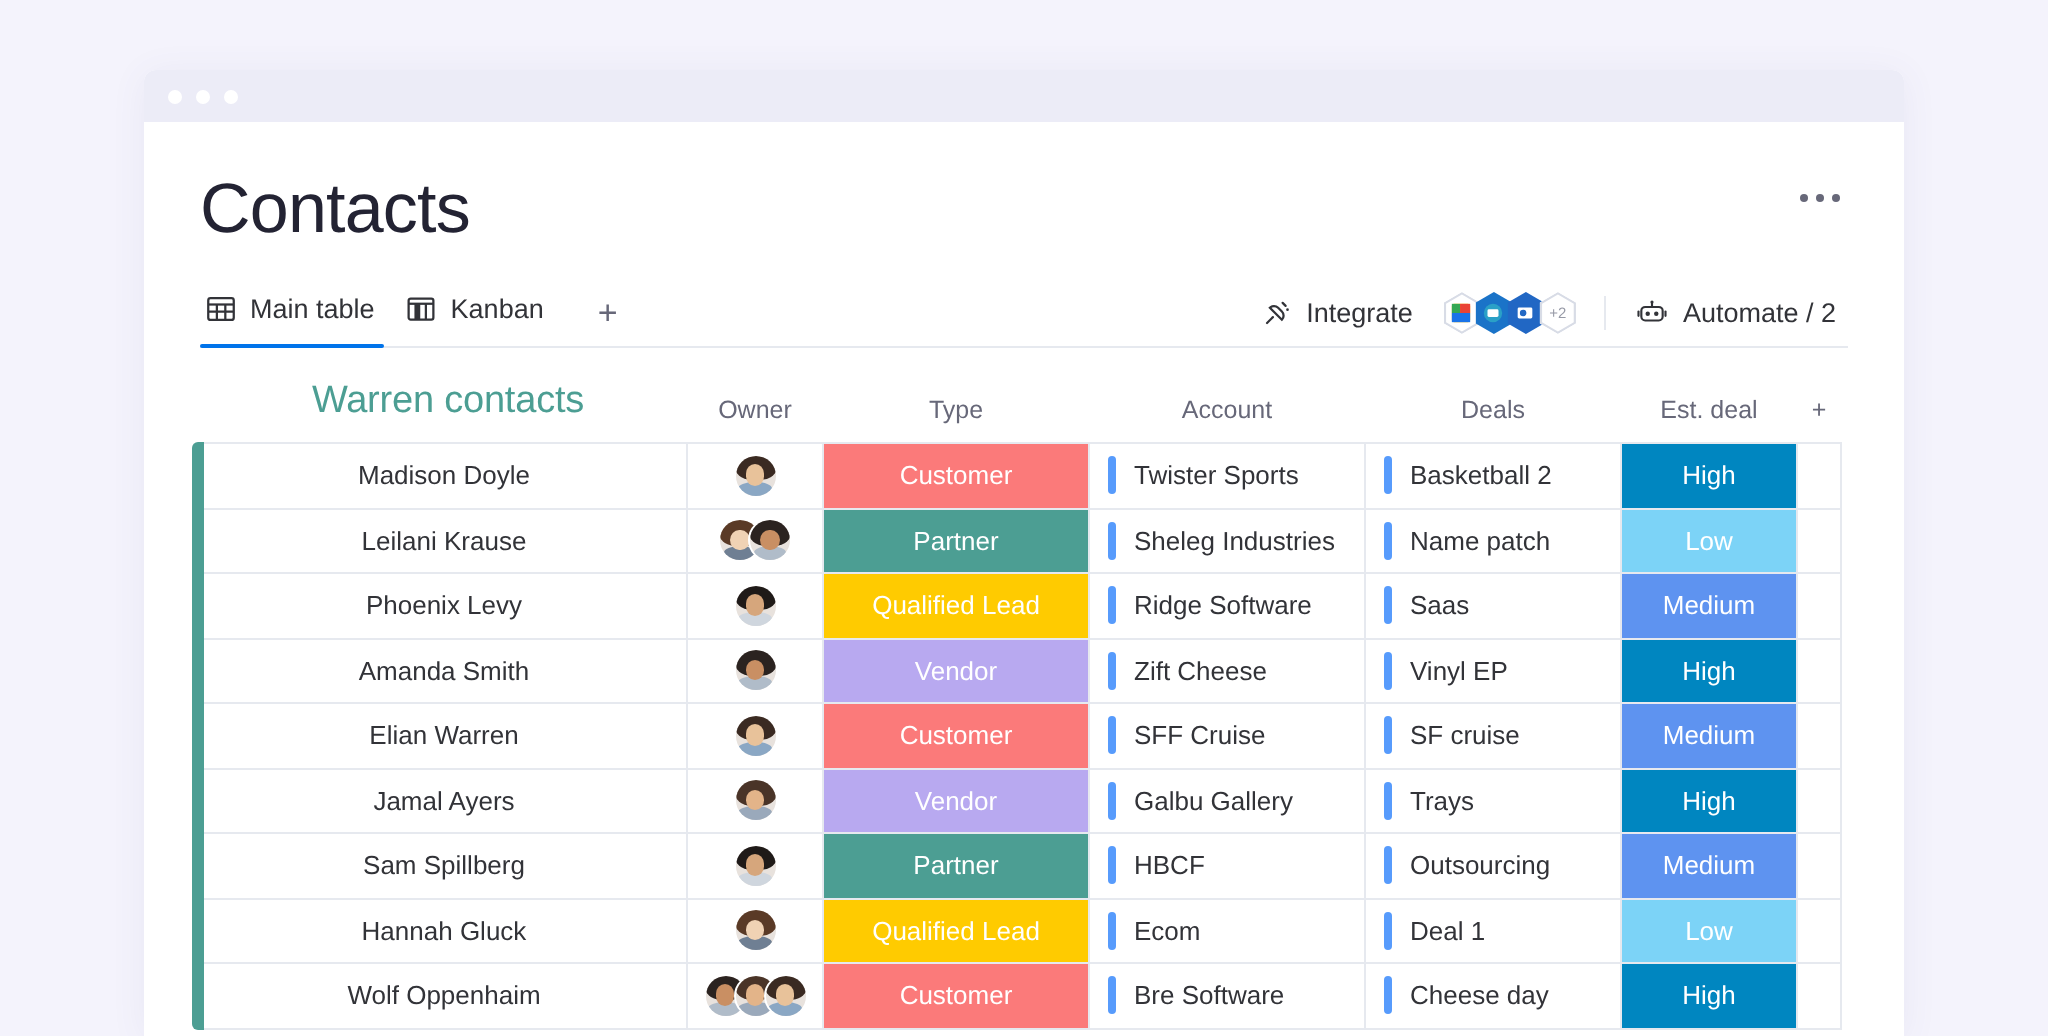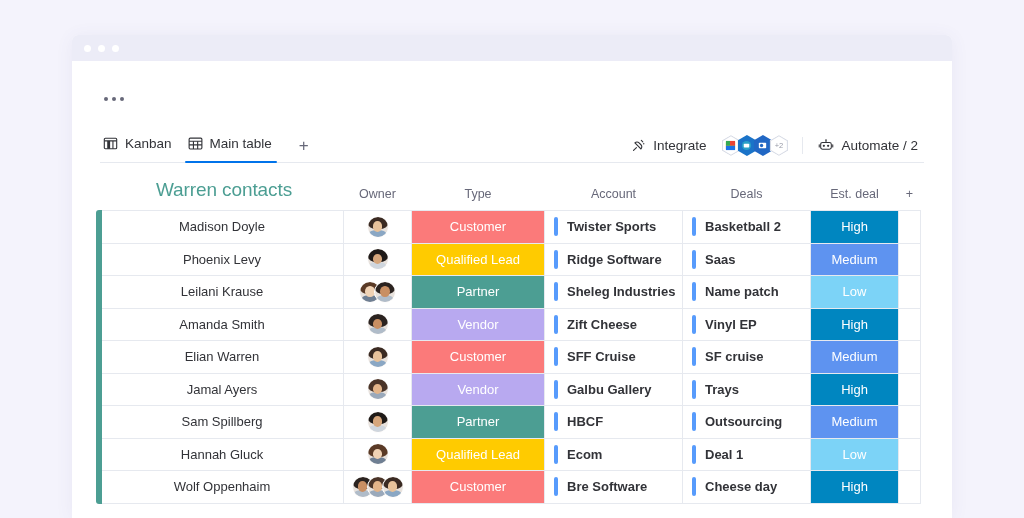--- a/index.html
+++ b/index.html
@@ -274,74 +274,75 @@
     height: 100%;
     padding-left: 9px;
     gap: 9px;
   }
   .linkbar {
     width: 4px; height: 19px;
     background: #579bfc;
     border-radius: 2px;
     flex: none;
   }
-  .linktext { font-size: 13px; color: #323338; font-weight: bold; }
+  .linktext { font-size: 13px; color: #323338; }
   td.cell-plus { border: none; background: transparent; }
   th.col-plus  { color: #676879; font-size: 16px; }
 
   svg { display: block; }
 </style>
 </head>
 <body>
 
 <div class="window">
 
   <div class="titlebar">
     <span class="dot"></span>
     <span class="dot"></span>
     <span class="dot"></span>
   </div>
 
   <div class="content">
 
     <div class="page-head">
+      <div class="page-title">Contacts</div>
       <div class="kebab">
         <i></i>
         <i></i>
         <i></i>
       </div>
     </div>
 
     <div class="tabbar">
 
       <div class="tabs-left">
-
-        <div class="tab">
-          <span>
-            <svg width="15" height="15" viewBox="0 0 16 16">
-              <rect x="1.4" y="2.4" width="13.2" height="11.2" rx="1.1" fill="none" stroke="#323338" stroke-width="1.2"></rect>
-              <line x1="1.4" y1="5.2" x2="14.6" y2="5.2" stroke="#323338" stroke-width="1.2"></line>
-              <rect x="4.5" y="5.2" width="3.1" height="8.4" fill="#323338"></rect>
-              <line x1="10.6" y1="5.2" x2="10.6" y2="13.6" stroke="#323338" stroke-width="1.2"></line>
-            </svg>
-          </span>
-          <span>Kanban</span>
-        </div>
 
         <div class="tab active">
           <span>
             <svg width="15" height="15" viewBox="0 0 16 16">
               <rect x="1.2" y="2.2" width="13.6" height="11.6" rx="1.2" fill="none" stroke="#323338" stroke-width="1.2"></rect>
               <line x1="1.2" y1="5.6" x2="14.8" y2="5.6" stroke="#323338" stroke-width="1.2"></line>
               <line x1="1.2" y1="9.4" x2="14.8" y2="9.4" stroke="#323338" stroke-width="1.2"></line>
               <line x1="5.8" y1="5.6" x2="5.8" y2="13.8" stroke="#323338" stroke-width="1.2"></line>
               <line x1="10.3" y1="5.6" x2="10.3" y2="13.8" stroke="#323338" stroke-width="1.2"></line>
             </svg>
           </span>
           <span>Main table</span>
+        </div>
+
+        <div class="tab">
+          <span>
+            <svg width="15" height="15" viewBox="0 0 16 16">
+              <rect x="1.4" y="2.4" width="13.2" height="11.2" rx="1.1" fill="none" stroke="#323338" stroke-width="1.2"></rect>
+              <line x1="1.4" y1="5.2" x2="14.6" y2="5.2" stroke="#323338" stroke-width="1.2"></line>
+              <rect x="4.5" y="5.2" width="3.1" height="8.4" fill="#323338"></rect>
+              <line x1="10.6" y1="5.2" x2="10.6" y2="13.6" stroke="#323338" stroke-width="1.2"></line>
+            </svg>
+          </span>
+          <span>Kanban</span>
         </div>
 
         <div class="tab-plus">+</div>
       </div>
 
       <div class="tabs-right">
 
         <div class="tool-btn">
           <span>
             <svg width="15" height="15" viewBox="0 0 16 16">
@@ -460,20 +461,56 @@
                   <span class="linkbar"></span>
                   <span class="linktext">Basketball 2</span>
                 </span>
               </td>
               <td>
                 <span class="pill" style="background:#0086c0">High</span>
               </td>
               <td class="cell-plus"></td>
             </tr>
             <tr>
+              <td class="cell-name">Leilani Krause</td>
+              <td class="cell-owner">
+                <span class="avatars">
+                  <span class="av">
+                    <span class="body" style="background:#6f7f93"></span>
+                    <span class="hair" style="background:#5a3a26"></span>
+                    <span class="face" style="background:#f0d2b4"></span>
+                  </span>
+                  <span class="av">
+                    <span class="body" style="background:#b0bcc9"></span>
+                    <span class="hair" style="background:#2b2320"></span>
+                    <span class="face" style="background:#c98f63"></span>
+                  </span>
+                </span>
+              </td>
+              <td>
+                <span class="pill" style="background:#4c9e93">Partner</span>
+              </td>
+              <td>
+                <span class="linkcell">
+                  <span class="linkbar"></span>
+                  <span class="linktext">Sheleg Industries</span>
+                </span>
+              </td>
+              <td>
+                <span class="linkcell">
+                  <span class="linkbar"></span>
+                  <span class="linktext">Name patch</span>
+                </span>
+              </td>
+              <td>
+                <span class="pill" style="background:#7cd3f7">Low</span>
+              </td>
+              <td class="cell-plus"></td>
+            </tr>
+            <tr>
               <td class="cell-name">Phoenix Levy</td>
               <td class="cell-owner">
                 <span class="avatars">
                   <span class="av">
                     <span class="body" style="background:#cfd6de"></span>
                     <span class="hair" style="background:#1f1a18"></span>
                     <span class="face" style="background:#d6a67c"></span>
                   </span>
                 </span>
               </td>
@@ -491,237 +528,201 @@
                   <span class="linkbar"></span>
                   <span class="linktext">Saas</span>
                 </span>
               </td>
               <td>
                 <span class="pill" style="background:#5e93f0">Medium</span>
               </td>
               <td class="cell-plus"></td>
             </tr>
             <tr>
-              <td class="cell-name">Leilani Krause</td>
+              <td class="cell-name">Amanda Smith</td>
+              <td class="cell-owner">
+                <span class="avatars">
+                  <span class="av">
+                    <span class="body" style="background:#b0bcc9"></span>
+                    <span class="hair" style="background:#2b2320"></span>
+                    <span class="face" style="background:#c98f63"></span>
+                  </span>
+                </span>
+              </td>
+              <td>
+                <span class="pill" style="background:#b8a9f0">Vendor</span>
+              </td>
+              <td>
+                <span class="linkcell">
+                  <span class="linkbar"></span>
+                  <span class="linktext">Zift Cheese</span>
+                </span>
+              </td>
+              <td>
+                <span class="linkcell">
+                  <span class="linkbar"></span>
+                  <span class="linktext">Vinyl EP</span>
+                </span>
+              </td>
+              <td>
+                <span class="pill" style="background:#0086c0">High</span>
+              </td>
+              <td class="cell-plus"></td>
+            </tr>
+            <tr>
+              <td class="cell-name">Elian Warren</td>
+              <td class="cell-owner">
+                <span class="avatars">
+                  <span class="av">
+                    <span class="body" style="background:#8aa7c4"></span>
+                    <span class="hair" style="background:#3a2a22"></span>
+                    <span class="face" style="background:#e8c29a"></span>
+                  </span>
+                </span>
+              </td>
+              <td>
+                <span class="pill" style="background:#fb7a7a">Customer</span>
+              </td>
+              <td>
+                <span class="linkcell">
+                  <span class="linkbar"></span>
+                  <span class="linktext">SFF Cruise</span>
+                </span>
+              </td>
+              <td>
+                <span class="linkcell">
+                  <span class="linkbar"></span>
+                  <span class="linktext">SF cruise</span>
+                </span>
+              </td>
+              <td>
+                <span class="pill" style="background:#5e93f0">Medium</span>
+              </td>
+              <td class="cell-plus"></td>
+            </tr>
+            <tr>
+              <td class="cell-name">Jamal Ayers</td>
+              <td class="cell-owner">
+                <span class="avatars">
+                  <span class="av">
+                    <span class="body" style="background:#9aa9bb"></span>
+                    <span class="hair" style="background:#4a3428"></span>
+                    <span class="face" style="background:#e3b489"></span>
+                  </span>
+                </span>
+              </td>
+              <td>
+                <span class="pill" style="background:#b8a9f0">Vendor</span>
+              </td>
+              <td>
+                <span class="linkcell">
+                  <span class="linkbar"></span>
+                  <span class="linktext">Galbu Gallery</span>
+                </span>
+              </td>
+              <td>
+                <span class="linkcell">
+                  <span class="linkbar"></span>
+                  <span class="linktext">Trays</span>
+                </span>
+              </td>
+              <td>
+                <span class="pill" style="background:#0086c0">High</span>
+              </td>
+              <td class="cell-plus"></td>
+            </tr>
+            <tr>
+              <td class="cell-name">Sam Spillberg</td>
+              <td class="cell-owner">
+                <span class="avatars">
+                  <span class="av">
+                    <span class="body" style="background:#cfd6de"></span>
+                    <span class="hair" style="background:#1f1a18"></span>
+                    <span class="face" style="background:#d6a67c"></span>
+                  </span>
+                </span>
+              </td>
+              <td>
+                <span class="pill" style="background:#4c9e93">Partner</span>
+              </td>
+              <td>
+                <span class="linkcell">
+                  <span class="linkbar"></span>
+                  <span class="linktext">HBCF</span>
+                </span>
+              </td>
+              <td>
+                <span class="linkcell">
+                  <span class="linkbar"></span>
+                  <span class="linktext">Outsourcing</span>
+                </span>
+              </td>
+              <td>
+                <span class="pill" style="background:#5e93f0">Medium</span>
+              </td>
+              <td class="cell-plus"></td>
+            </tr>
+            <tr>
+              <td class="cell-name">Hannah Gluck</td>
               <td class="cell-owner">
                 <span class="avatars">
                   <span class="av">
                     <span class="body" style="background:#6f7f93"></span>
                     <span class="hair" style="background:#5a3a26"></span>
                     <span class="face" style="background:#f0d2b4"></span>
                   </span>
+                </span>
+              </td>
+              <td>
+                <span class="pill" style="background:#ffcb00">Qualified Lead</span>
+              </td>
+              <td>
+                <span class="linkcell">
+                  <span class="linkbar"></span>
+                  <span class="linktext">Ecom</span>
+                </span>
+              </td>
+              <td>
+                <span class="linkcell">
+                  <span class="linkbar"></span>
+                  <span class="linktext">Deal 1</span>
+                </span>
+              </td>
+              <td>
+                <span class="pill" style="background:#7cd3f7">Low</span>
+              </td>
+              <td class="cell-plus"></td>
+            </tr>
+            <tr>
+              <td class="cell-name">Wolf Oppenhaim</td>
+              <td class="cell-owner">
+                <span class="avatars">
                   <span class="av">
                     <span class="body" style="background:#b0bcc9"></span>
                     <span class="hair" style="background:#2b2320"></span>
                     <span class="face" style="background:#c98f63"></span>
                   </span>
-                </span>
-              </td>
-              <td>
-                <span class="pill" style="background:#4c9e93">Partner</span>
-              </td>
-              <td>
-                <span class="linkcell">
-                  <span class="linkbar"></span>
-                  <span class="linktext">Sheleg Industries</span>
-                </span>
-              </td>
-              <td>
-                <span class="linkcell">
-                  <span class="linkbar"></span>
-                  <span class="linktext">Name patch</span>
-                </span>
-              </td>
-              <td>
-                <span class="pill" style="background:#7cd3f7">Low</span>
-              </td>
-              <td class="cell-plus"></td>
-            </tr>
-            <tr>
-              <td class="cell-name">Amanda Smith</td>
-              <td class="cell-owner">
-                <span class="avatars">
-                  <span class="av">
-                    <span class="body" style="background:#b0bcc9"></span>
-                    <span class="hair" style="background:#2b2320"></span>
-                    <span class="face" style="background:#c98f63"></span>
-                  </span>
-                </span>
-              </td>
-              <td>
-                <span class="pill" style="background:#b8a9f0">Vendor</span>
-              </td>
-              <td>
-                <span class="linkcell">
-                  <span class="linkbar"></span>
-                  <span class="linktext">Zift Cheese</span>
-                </span>
-              </td>
-              <td>
-                <span class="linkcell">
-                  <span class="linkbar"></span>
-                  <span class="linktext">Vinyl EP</span>
-                </span>
-              </td>
-              <td>
-                <span class="pill" style="background:#0086c0">High</span>
-              </td>
-              <td class="cell-plus"></td>
-            </tr>
-            <tr>
-              <td class="cell-name">Elian Warren</td>
-              <td class="cell-owner">
-                <span class="avatars">
+                  <span class="av">
+                    <span class="body" style="background:#9aa9bb"></span>
+                    <span class="hair" style="background:#4a3428"></span>
+                    <span class="face" style="background:#e3b489"></span>
+                  </span>
                   <span class="av">
                     <span class="body" style="background:#8aa7c4"></span>
                     <span class="hair" style="background:#3a2a22"></span>
                     <span class="face" style="background:#e8c29a"></span>
                   </span>
                 </span>
               </td>
               <td>
                 <span class="pill" style="background:#fb7a7a">Customer</span>
               </td>
               <td>
                 <span class="linkcell">
                   <span class="linkbar"></span>
-                  <span class="linktext">SFF Cruise</span>
-                </span>
-              </td>
-              <td>
-                <span class="linkcell">
-                  <span class="linkbar"></span>
-                  <span class="linktext">SF cruise</span>
-                </span>
-              </td>
-              <td>
-                <span class="pill" style="background:#5e93f0">Medium</span>
-              </td>
-              <td class="cell-plus"></td>
-            </tr>
-            <tr>
-              <td class="cell-name">Jamal Ayers</td>
-              <td class="cell-owner">
-                <span class="avatars">
-                  <span class="av">
-                    <span class="body" style="background:#9aa9bb"></span>
-                    <span class="hair" style="background:#4a3428"></span>
-                    <span class="face" style="background:#e3b489"></span>
-                  </span>
-                </span>
-              </td>
-              <td>
-                <span class="pill" style="background:#b8a9f0">Vendor</span>
-              </td>
-              <td>
-                <span class="linkcell">
-                  <span class="linkbar"></span>
-                  <span class="linktext">Galbu Gallery</span>
-                </span>
-              </td>
-              <td>
-                <span class="linkcell">
-                  <span class="linkbar"></span>
-                  <span class="linktext">Trays</span>
-                </span>
-              </td>
-              <td>
-                <span class="pill" style="background:#0086c0">High</span>
-              </td>
-              <td class="cell-plus"></td>
-            </tr>
-            <tr>
-              <td class="cell-name">Sam Spillberg</td>
-              <td class="cell-owner">
-                <span class="avatars">
-                  <span class="av">
-                    <span class="body" style="background:#cfd6de"></span>
-                    <span class="hair" style="background:#1f1a18"></span>
-                    <span class="face" style="background:#d6a67c"></span>
-                  </span>
-                </span>
-              </td>
-              <td>
-                <span class="pill" style="background:#4c9e93">Partner</span>
-              </td>
-              <td>
-                <span class="linkcell">
-                  <span class="linkbar"></span>
-                  <span class="linktext">HBCF</span>
-                </span>
-              </td>
-              <td>
-                <span class="linkcell">
-                  <span class="linkbar"></span>
-                  <span class="linktext">Outsourcing</span>
-                </span>
-              </td>
-              <td>
-                <span class="pill" style="background:#5e93f0">Medium</span>
-              </td>
-              <td class="cell-plus"></td>
-            </tr>
-            <tr>
-              <td class="cell-name">Hannah Gluck</td>
-              <td class="cell-owner">
-                <span class="avatars">
-                  <span class="av">
-                    <span class="body" style="background:#6f7f93"></span>
-                    <span class="hair" style="background:#5a3a26"></span>
-                    <span class="face" style="background:#f0d2b4"></span>
-                  </span>
-                </span>
-              </td>
-              <td>
-                <span class="pill" style="background:#ffcb00">Qualified Lead</span>
-              </td>
-              <td>
-                <span class="linkcell">
-                  <span class="linkbar"></span>
-                  <span class="linktext">Ecom</span>
-                </span>
-              </td>
-              <td>
-                <span class="linkcell">
-                  <span class="linkbar"></span>
-                  <span class="linktext">Deal 1</span>
-                </span>
-              </td>
-              <td>
-                <span class="pill" style="background:#7cd3f7">Low</span>
-              </td>
-              <td class="cell-plus"></td>
-            </tr>
-            <tr>
-              <td class="cell-name">Wolf Oppenhaim</td>
-              <td class="cell-owner">
-                <span class="avatars">
-                  <span class="av">
-                    <span class="body" style="background:#b0bcc9"></span>
-                    <span class="hair" style="background:#2b2320"></span>
-                    <span class="face" style="background:#c98f63"></span>
-                  </span>
-                  <span class="av">
-                    <span class="body" style="background:#9aa9bb"></span>
-                    <span class="hair" style="background:#4a3428"></span>
-                    <span class="face" style="background:#e3b489"></span>
-                  </span>
-                  <span class="av">
-                    <span class="body" style="background:#8aa7c4"></span>
-                    <span class="hair" style="background:#3a2a22"></span>
-                    <span class="face" style="background:#e8c29a"></span>
-                  </span>
-                </span>
-              </td>
-              <td>
-                <span class="pill" style="background:#fb7a7a">Customer</span>
-              </td>
-              <td>
-                <span class="linkcell">
-                  <span class="linkbar"></span>
                   <span class="linktext">Bre Software</span>
                 </span>
               </td>
               <td>
                 <span class="linkcell">
                   <span class="linkbar"></span>
                   <span class="linktext">Cheese day</span>
                 </span>
               </td>
               <td>

